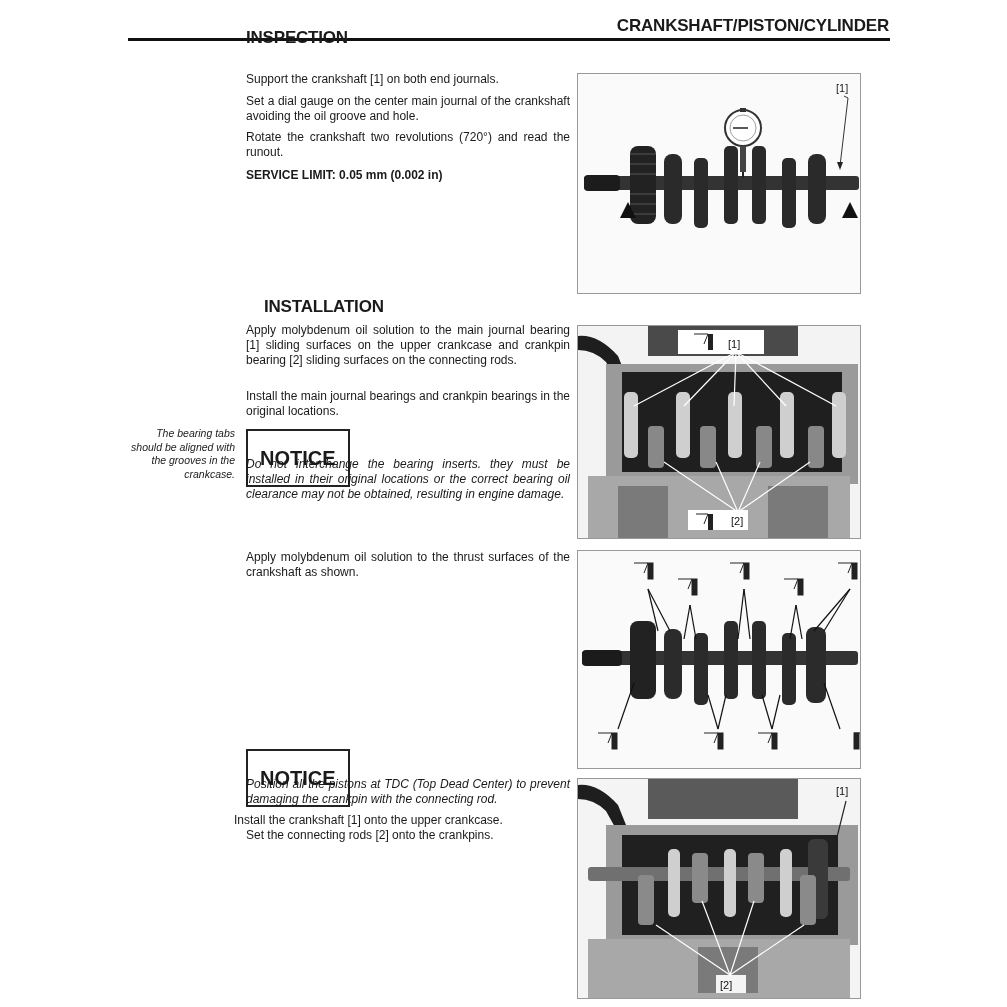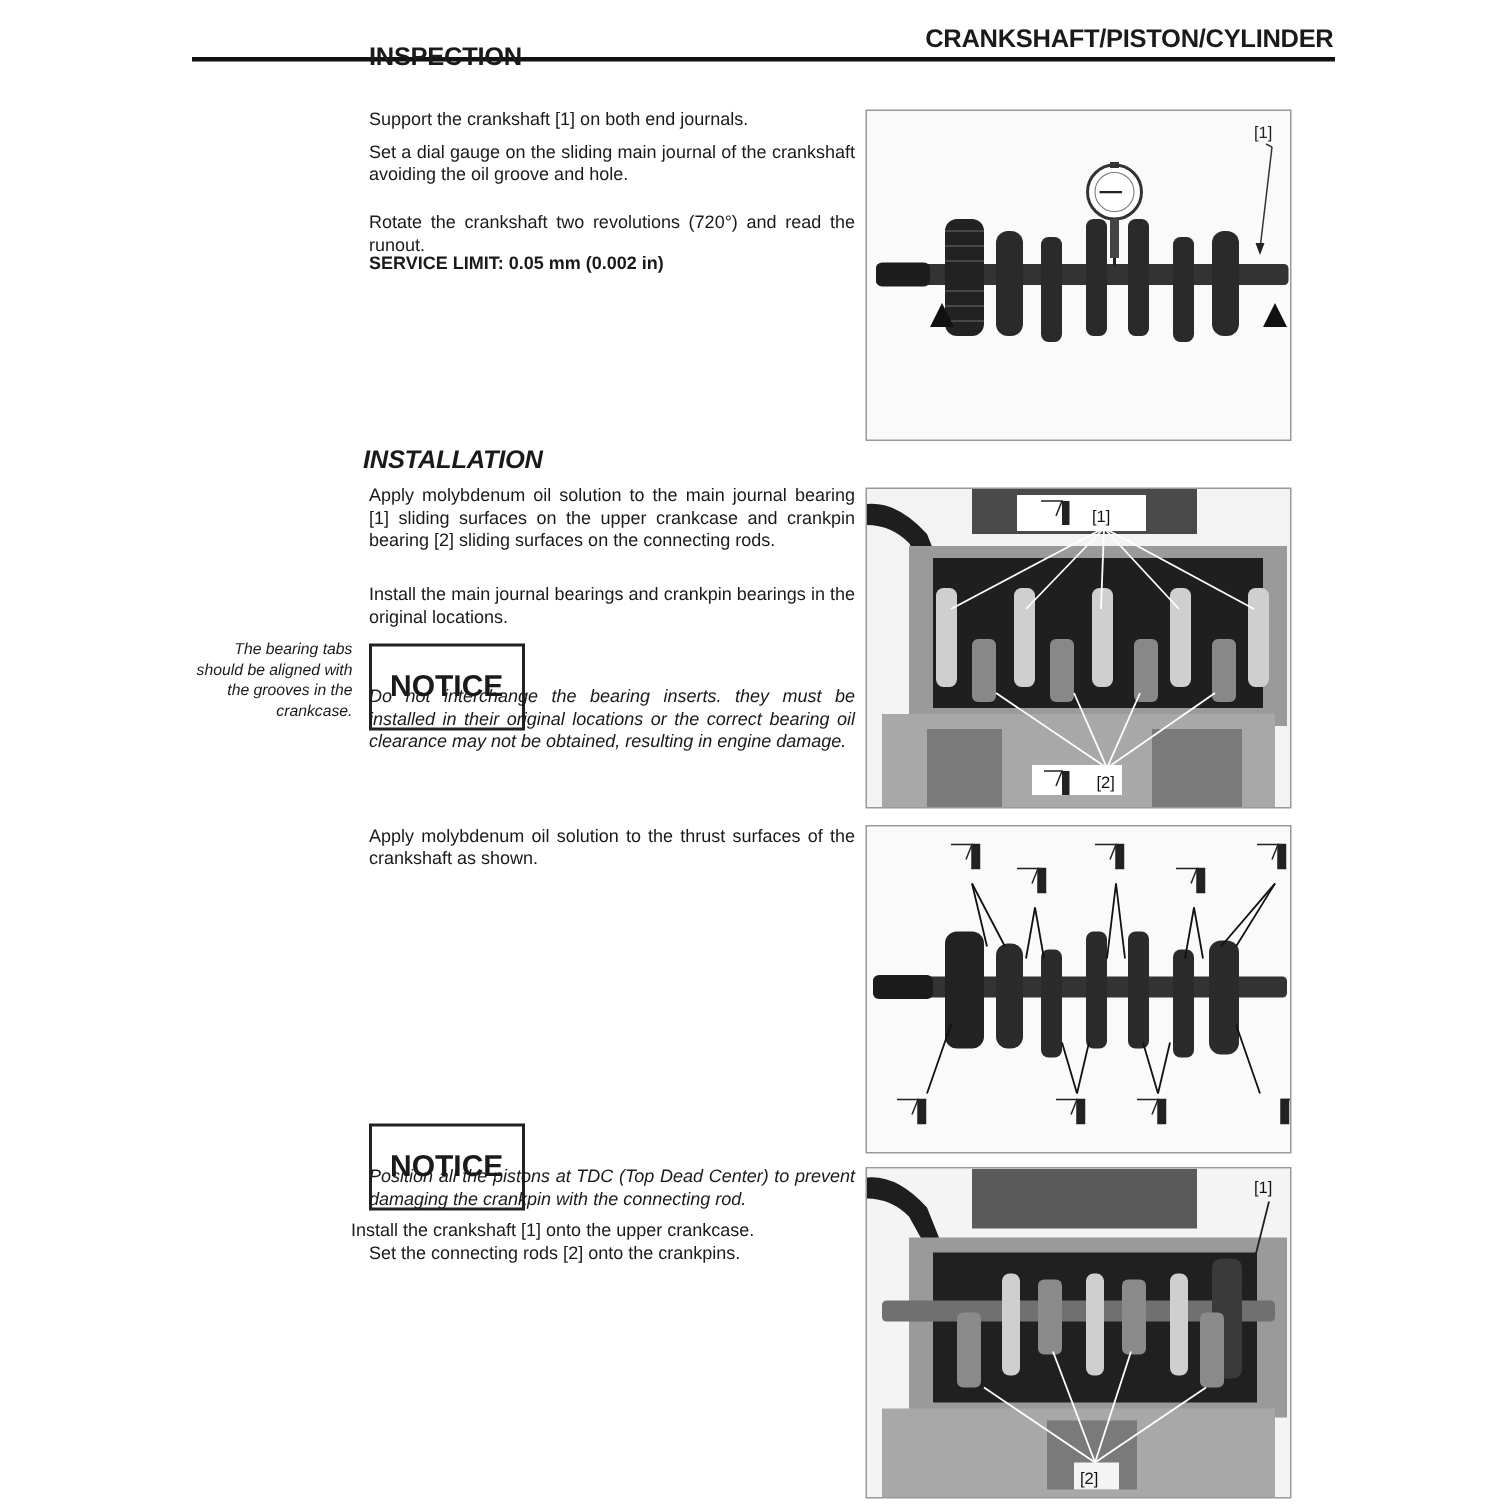--- a/index.html
+++ b/index.html
@@ -16,22 +16,22 @@
   .fig svg { display:block; }
 </style>
 </head>
 <body>
 
 <div class="abs header-title">CRANKSHAFT/PISTON/CYLINDER</div>
 <div class="abs header-rule"></div>
 
 <div class="abs h2" style="left:246px; top:28px;">INSPECTION</div>
 <div class="abs para" style="left:246px; top:72px;">Support the crankshaft [1] on both end journals.</div>
-<div class="abs para" style="left:246px; top:94px;">Set a dial gauge on the sliding main journal of the crankshaft avoiding the oil groove and hole.</div>
-<div class="abs para" style="left:246px; top:130px;margin-top:11px;">Rotate the crankshaft two revolutions (720°) and read the runout.</div>
+<div class="abs para" style="left:246px; top:94px;">Set a dial gauge on the center main journal of the crankshaft avoiding the oil groove and hole.</div>
+<div class="abs para" style="left:246px; top:130px;">Rotate the crankshaft two revolutions (720°) and read the runout.</div>
 <div class="abs para" style="left:246px; top:168px; font-weight:bold;">SERVICE LIMIT: 0.05 mm (0.002 in)</div>
 
 <div class="abs fig" style="left:577px; top:73px; width:282px; height:219px;">
   <svg width="282" height="219" viewBox="0 0 282 219">
 
     <text x="258" y="18" font-size="11" font-family="Liberation Sans, sans-serif" fill="#222">[1]</text>
     <line x1="266" y1="22" x2="270" y2="24" stroke="#333"></line>
     <line x1="270" y1="24" x2="262" y2="92" stroke="#333" stroke-width="1"></line>
     <polygon points="262,96 259,88 265,88" fill="#222"></polygon>
 
@@ -62,21 +62,21 @@
     <line x1="155" y1="54" x2="170" y2="54" stroke="#222" stroke-width="1.5"></line>
     <rect x="162" y="34" width="6" height="4" fill="#333"></rect>
     <rect x="162" y="72" width="6" height="26" fill="#444"></rect>
     <rect x="164" y="98" width="2" height="6" fill="#222"></rect>
 
     <polygon points="42,144 50,128 58,144" fill="#111"></polygon>
     <polygon points="264,144 272,128 280,144" fill="#111"></polygon>
   </svg>
 </div>
 
-<div class="abs h2" style="left:242px; top:297px;font-style:italic;">INSTALLATION</div>
+<div class="abs h2" style="left:264px; top:297px;">INSTALLATION</div>
 <div class="abs para" style="left:246px; top:323px;">Apply molybdenum oil solution to the main journal bearing [1] sliding surfaces on the upper crankcase and crankpin bearing [2] sliding surfaces on the connecting rods.</div>
 <div class="abs para" style="left:246px; top:389px;">Install the main journal bearings and crankpin bearings in the original locations.</div>
 <div class="abs sidenote" style="left:130px; top:390px;margin-top:37px;">The bearing tabs should be aligned with the grooves in the crankcase.</div>
 
 <div class="abs notice-box" style="left:246px; top:429px;">NOTICE</div>
 <div class="abs para italic" style="left:246px; top:457px;">Do not interchange the bearing inserts. they must be installed in their original locations or the correct bearing oil clearance may not be obtained, resulting in engine damage.</div>
 
 <div class="abs fig" style="left:577px; top:325px; width:282px; height:212px;">
   <svg width="282" height="212" viewBox="0 0 282 212">
     <rect x="0" y="0" width="282" height="212" fill="#f3f3f3"></rect>

